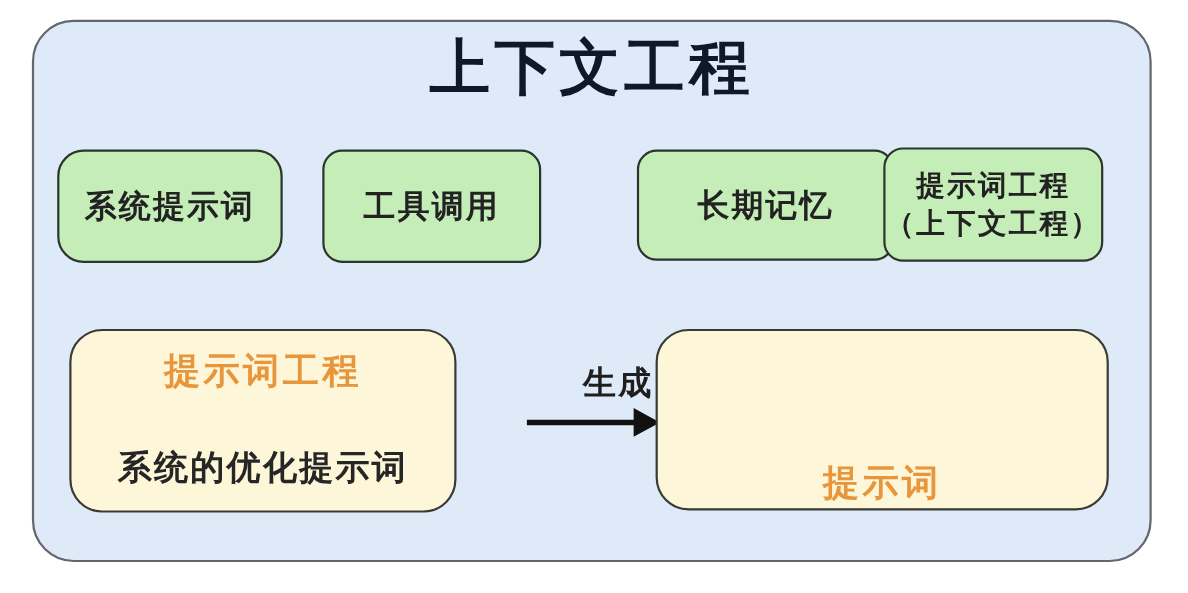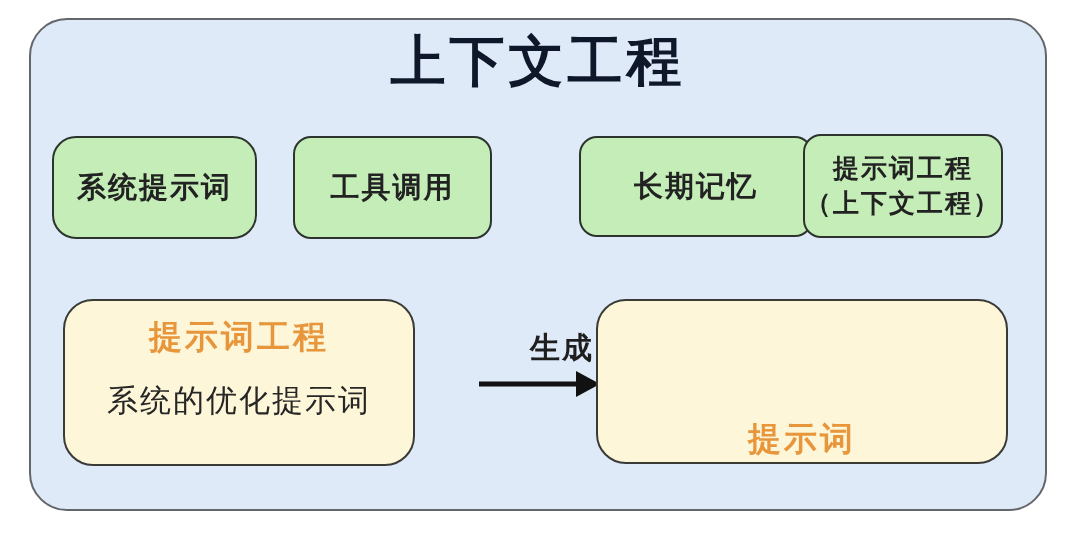--- a/index.html
+++ b/index.html
@@ -53,21 +53,22 @@
     padding-top: 14px;
     text-align: center;
   }
   .yellow-box.left  { left: 63px;  top: 299px; width: 352px; height: 167px; gap: 20px; }
   .yellow-box.right { left: 596px; top: 299px; width: 412px; height: 165px; justify-content: flex-end; }
   .yellow-title {
     font-size: 33px; font-weight: 700; letter-spacing: 3px;
     color: #e8963c;
   }
   .yellow-body {
-    font-size: 31px; font-weight: 400; letter-spacing: 2px;
+    margin-top: 24px;
+    font-size: 31px; font-weight: 700; letter-spacing: 2px;
     color: #262626;
   }
 
   .arrow-svg { position: absolute; left: 477px; top: 362px; width: 126px; height: 44px; }
   .arrow-label {
     position: absolute; left: 477px; top: 328px; width: 126px;
     text-align: center;
     font-size: 30px; font-weight: 700; letter-spacing: 2px;
     color: #1e1e1e;
     padding-left: 44px;

